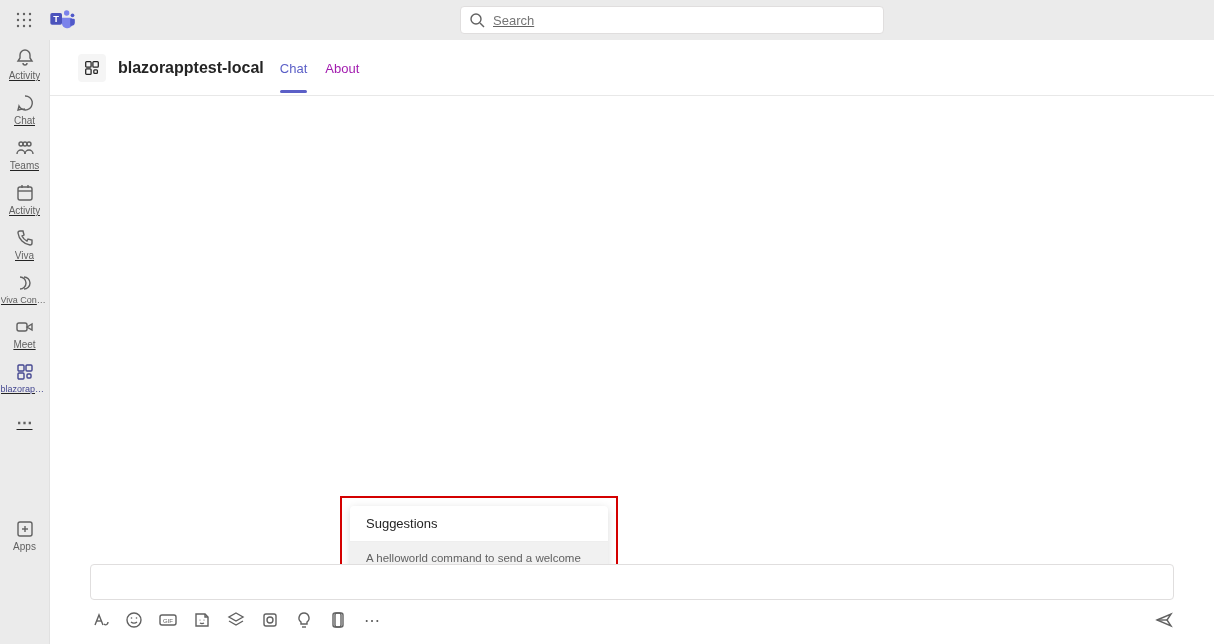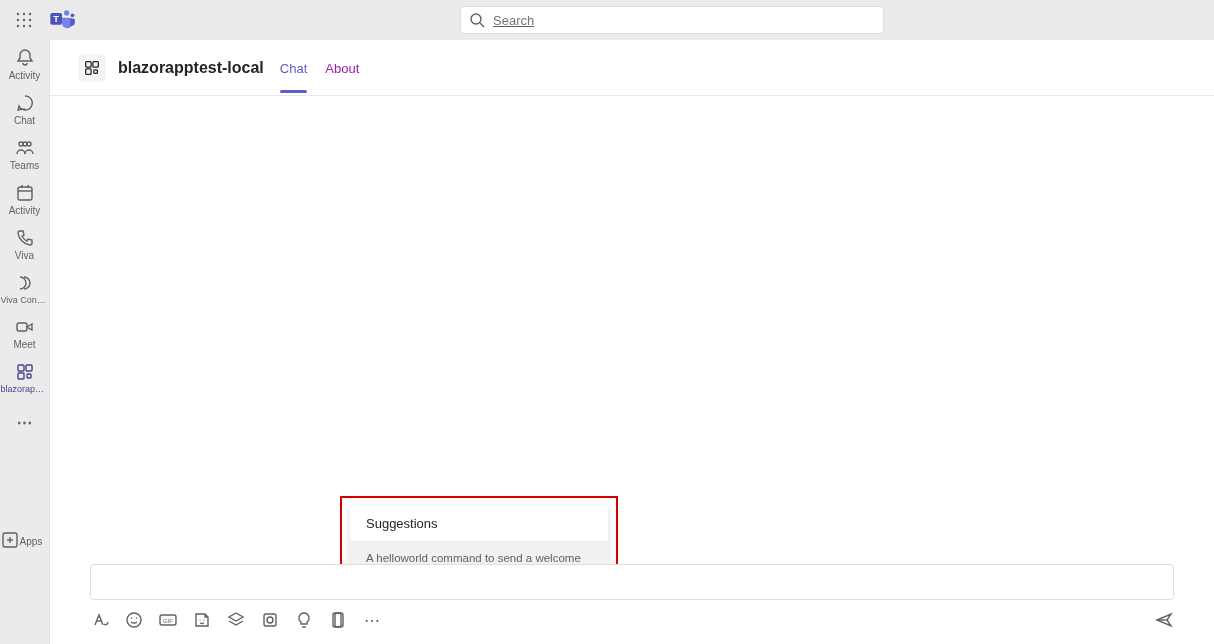--- a/index.html
+++ b/index.html
@@ -64,20 +64,21 @@
     left: 0;
     top: 40px;
     width: 50px;
     bottom: 0;
     background: #ebebeb;
     border-right: 1px solid #e1e1e1;
     display: flex;
     flex-direction: column;
     align-items: center;
     padding-top: 2px;
+    text-decoration: underline;
   }
   .rail-item {
     width: 50px;
     padding: 6px 0 4px 0;
     display: flex;
     flex-direction: column;
     align-items: center;
     cursor: pointer;
     color: #616161;
     font-size: 10px;
@@ -91,21 +92,21 @@
     white-space: nowrap;
     overflow: hidden;
     text-overflow: ellipsis;
   }
   .rail-more { margin-top: 6px; color:#616161;}
   .leftrail .apps-item {
     position: absolute;
     bottom: 92px;
     width: 50px;
     display:flex;
-    flex-direction:row;
+    flex-direction:column;
     align-items:center;
     color:#616161;
     font-size:10px;
     cursor:pointer;
   }
   
   .main {
     position: absolute;
     left: 50px;
     top: 40px;

